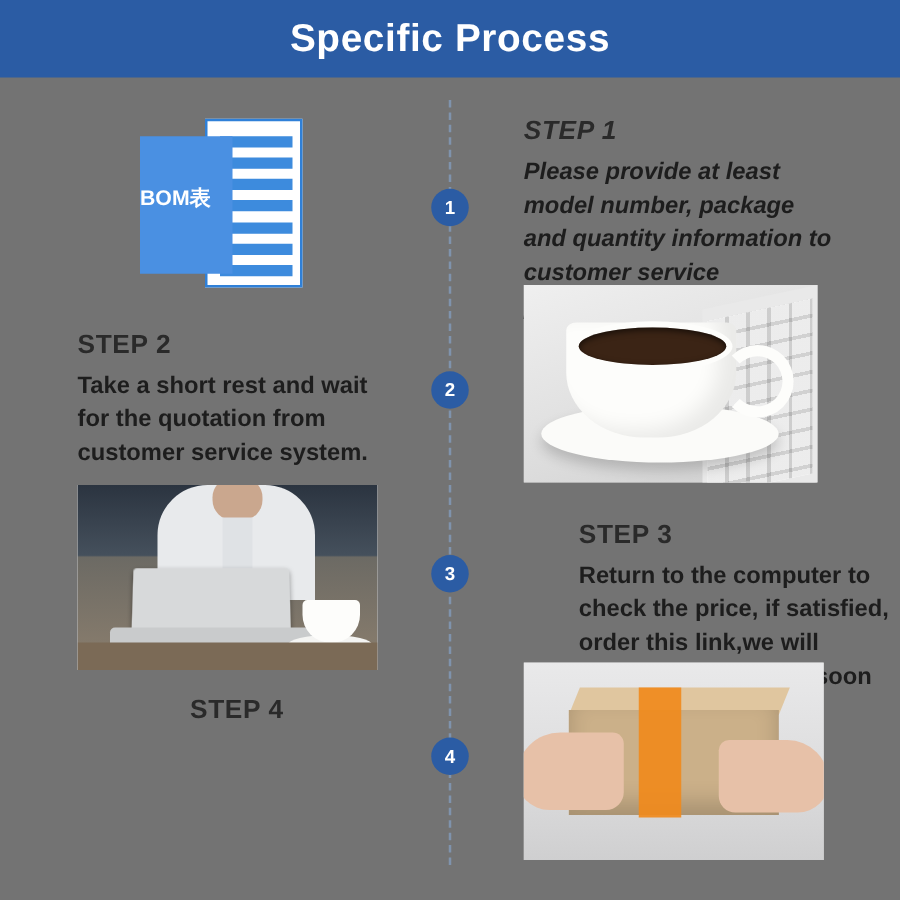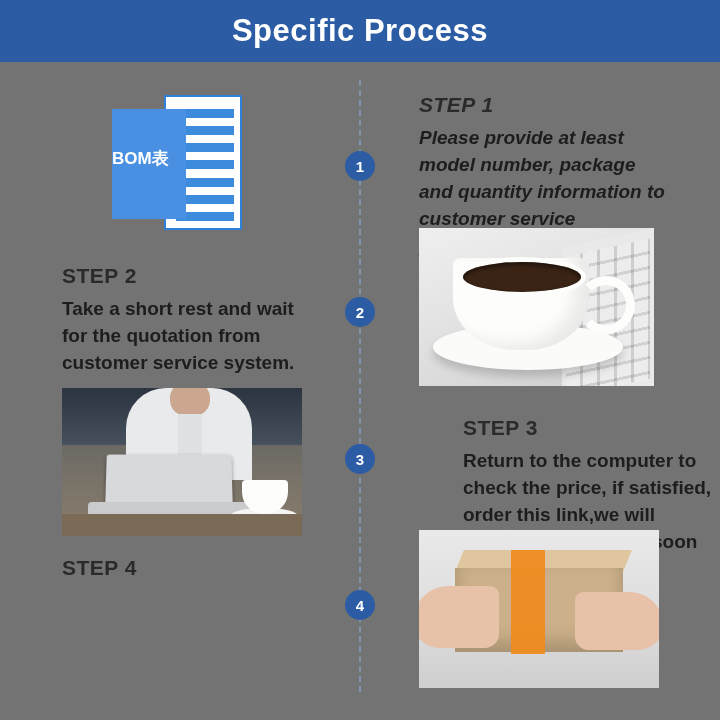--- a/index.html
+++ b/index.html
@@ -76,21 +76,21 @@
   .step-body {
     color: #1d1d1d;
     font-size: 19px;
     font-weight: bold;
     line-height: 1.42;
     margin: 0;
   }
   .block-s1 { left: 419px; top: 93px; width: 255px; font-style: italic; }
   .block-s2 { left: 62px; top: 264px; width: 250px; }
   .block-s3 { left: 419px; top: 416px; width: 255px; margin-left: 44px; }
-  .block-s4 { left: 62px; top: 556px; width: 255px; }
+  .block-s4 { left: 62px; top: 556px; width: 255px; text-align: center; }
 
   
   .img {
     position: absolute;
     overflow: hidden;
     background: #ddd;
   }
   .img-coffee { left: 419px; top: 228px; width: 235px; height: 158px; }
   .img-laptop { left: 62px; top: 388px; width: 240px; height: 148px; }
   .img-parcel { left: 419px; top: 530px; width: 240px; height: 158px; }

